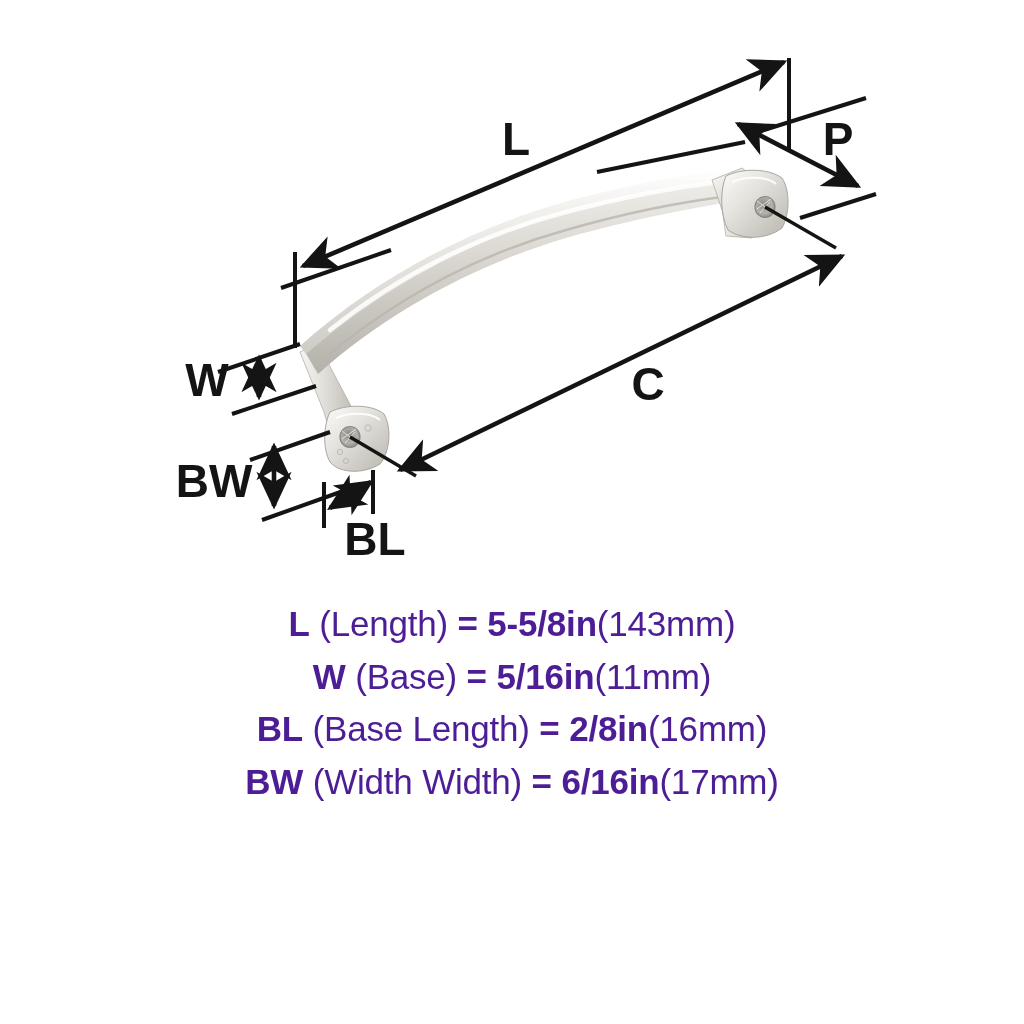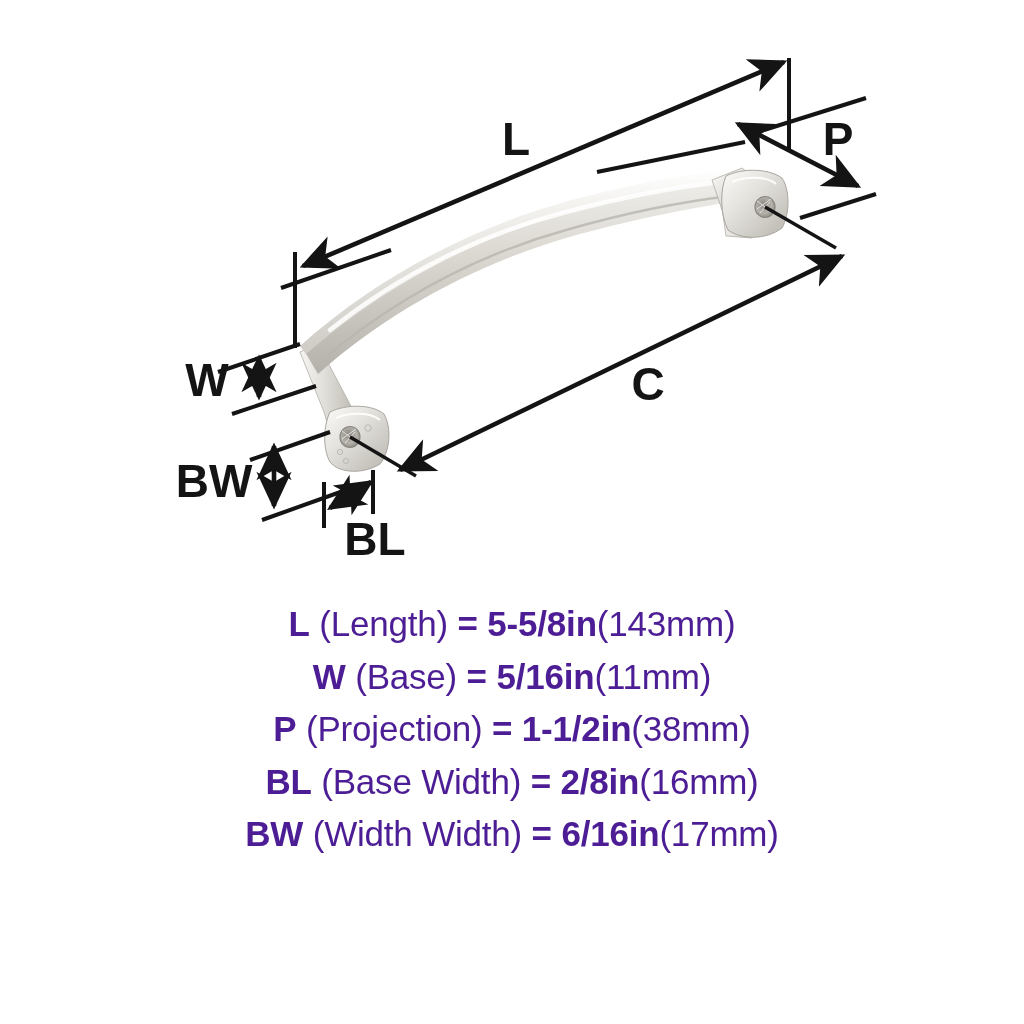--- a/index.html
+++ b/index.html
@@ -243,31 +243,25 @@
       <span class="spec-imperial">5-5/8in</span><span class="spec-metric">(143mm)</span>
     </div>
 
     <div class="spec-row">
       <span class="spec-code">W</span>
       <span class="spec-name">(Base)</span>
       <span class="spec-eq">=</span>
       <span class="spec-imperial">5/16in</span><span class="spec-metric">(11mm)</span>
     </div>
 
-    <div class="spec-row">
-      <span class="spec-code">P</span>
-      <span class="spec-name">(Projection)</span>
-      <span class="spec-eq">=</span>
-      <span class="spec-imperial">1-1/2in</span><span class="spec-metric">(38mm)</span>
-    </div>
 
 
     <div class="spec-row">
       <span class="spec-code">BL</span>
-      <span class="spec-name">(Base Width)</span>
+      <span class="spec-name">(Base Length)</span>
       <span class="spec-eq">=</span>
       <span class="spec-imperial">2/8in</span><span class="spec-metric">(16mm)</span>
     </div>
 
     <div class="spec-row">
       <span class="spec-code">BW</span>
       <span class="spec-name">(Width Width)</span>
       <span class="spec-eq">=</span>
       <span class="spec-imperial">6/16in</span><span class="spec-metric">(17mm)</span>
     </div>

